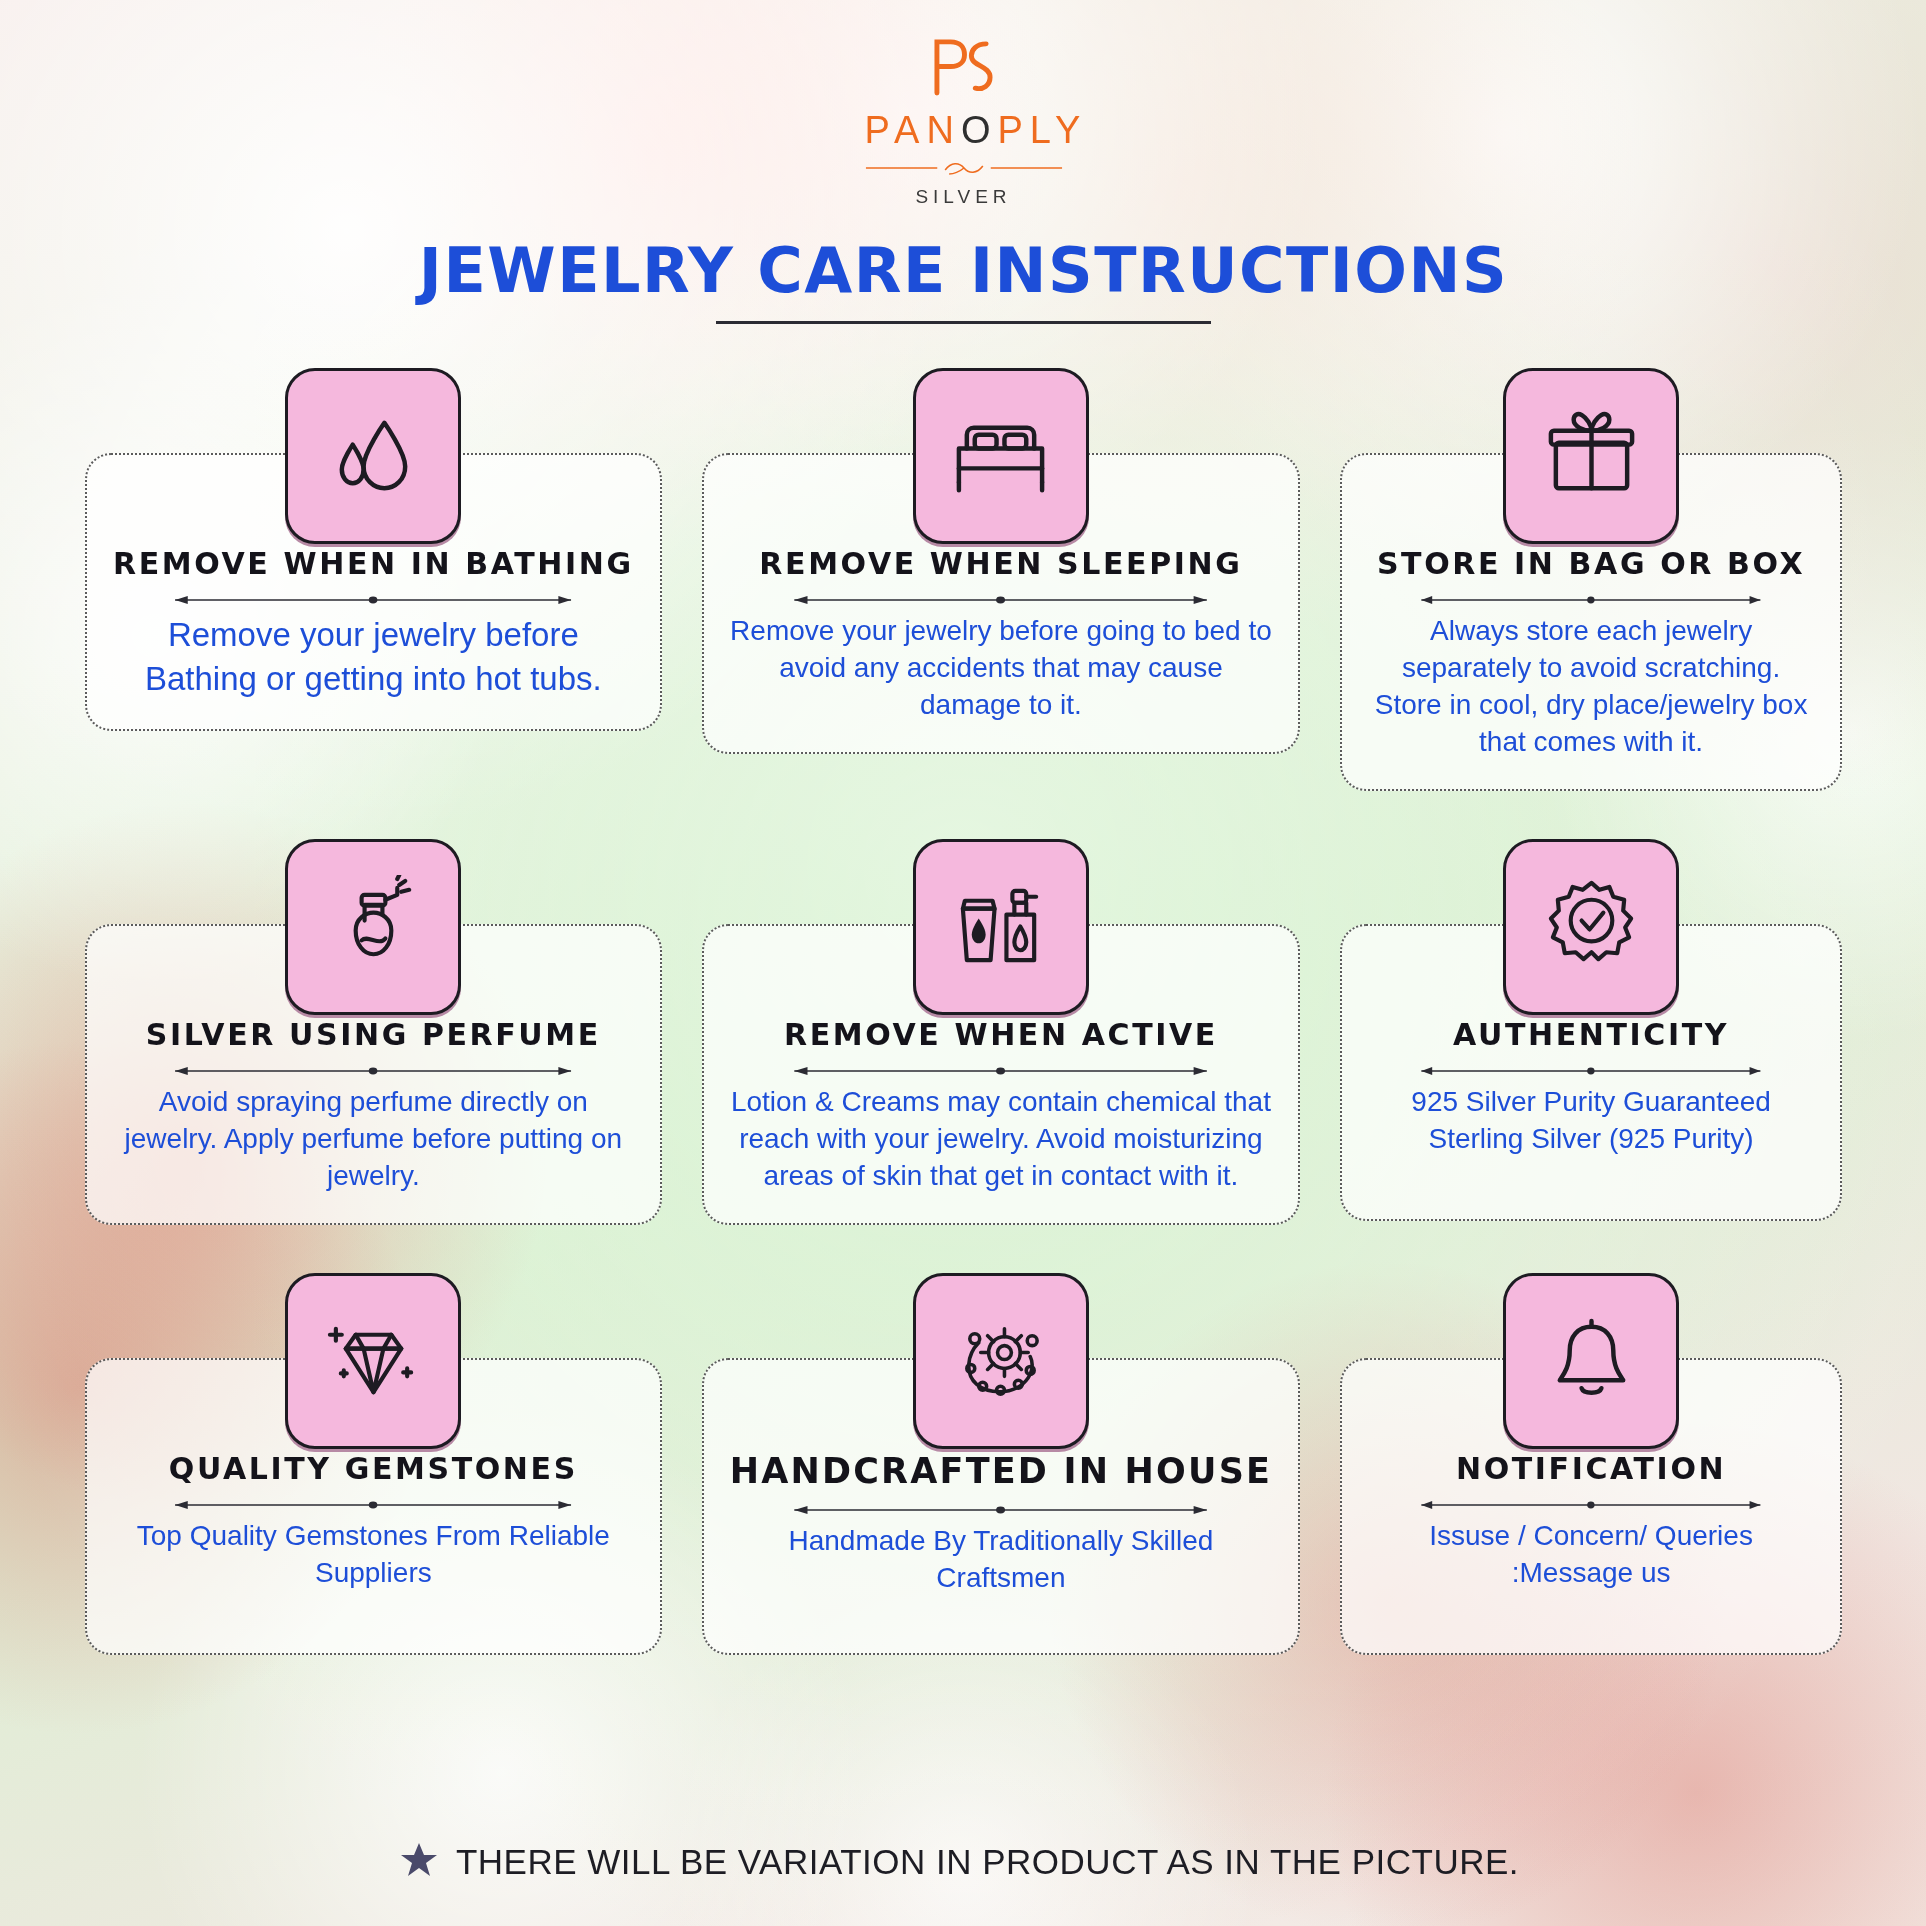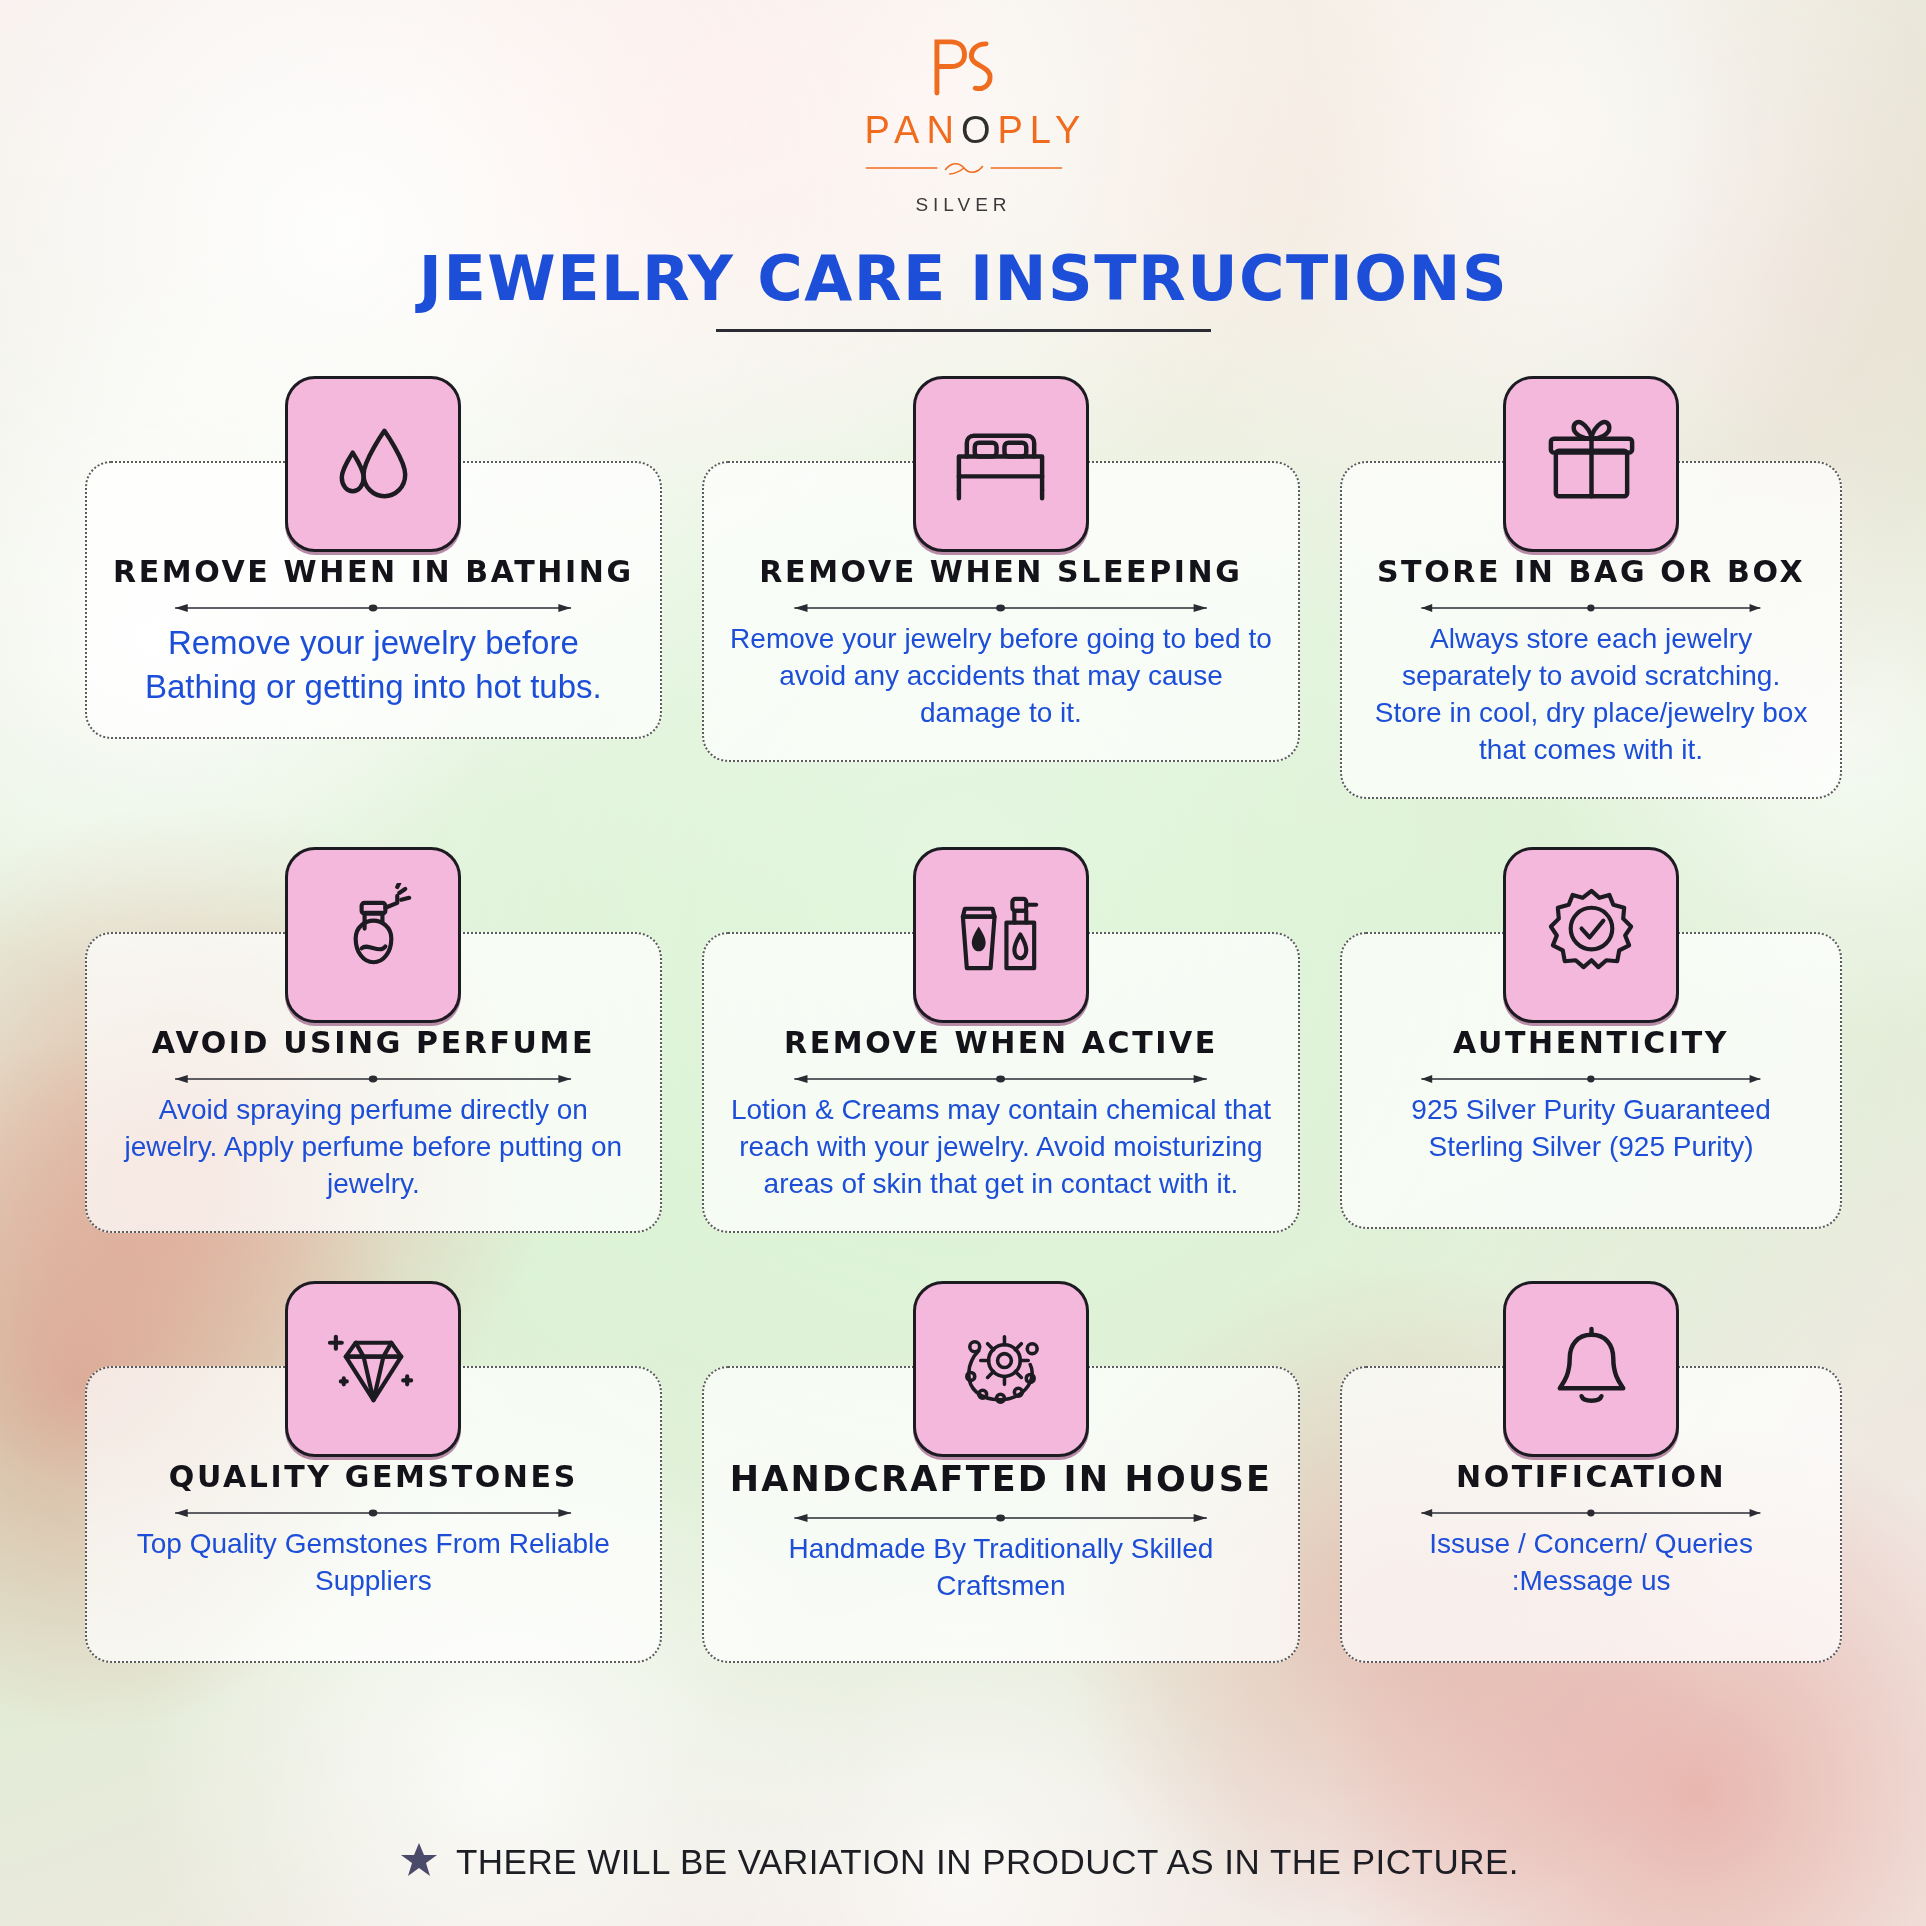--- a/index.html
+++ b/index.html
@@ -72,21 +72,21 @@
   .brand-name .o {
     color: #2f2f2f;
   }
   .brand-flourish {
     margin: 6px auto 0;
     width: 208px;
     height: 20px;
     position: relative;
   }
   .brand-sub {
-    margin-top: 16px;
+    margin-top: 8px;
     font-size: 19px;
     letter-spacing: 5px;
     color: #3a3a3a;
   }
 
   
   .title-wrap {
     text-align: center;
     margin-top: 26px;
   }
@@ -309,21 +309,21 @@
             <path d="M34 56 C34 44 44 38 52 38 C60 38 70 44 70 56 C70 70 62 80 52 80 C42 80 34 70 34 56 Z"></path>
             <path d="M43 46 L43 30 L61 30 L61 40"></path>
             <rect x="40" y="20" width="24" height="11" rx="3"></rect>
             <path d="M64 25 L76 20 L76 13"></path>
             <path d="M78 10 L84 6 M80 17 L88 15 M76 4 L78 0"></path>
             <path d="M40 66 C46 60 58 72 64 64"></path>
           </g>
         </svg>
       </div>
       <div class="card-body">
-        <div class="card-title">AVOID USING PERFUME</div>
+        <div class="card-title">SILVER USING PERFUME</div>
         <div class="divider">
           <svg width="100%" height="10" viewBox="0 0 320 10" preserveAspectRatio="none">
             <line x1="4" y1="5" x2="316" y2="5" stroke="#2b2b33" stroke-width="1.4"></line>
             <polygon points="4,5 14,1 14,9" fill="#2b2b33"></polygon>
             <polygon points="316,5 306,1 306,9" fill="#2b2b33"></polygon>
             <circle cx="160" cy="5" r="3.4" fill="#2b2b33"></circle>
           </svg>
         </div>
         <div class="card-text">Avoid spraying perfume directly on jewelry. Apply perfume before putting on jewelry.</div>
       </div>

